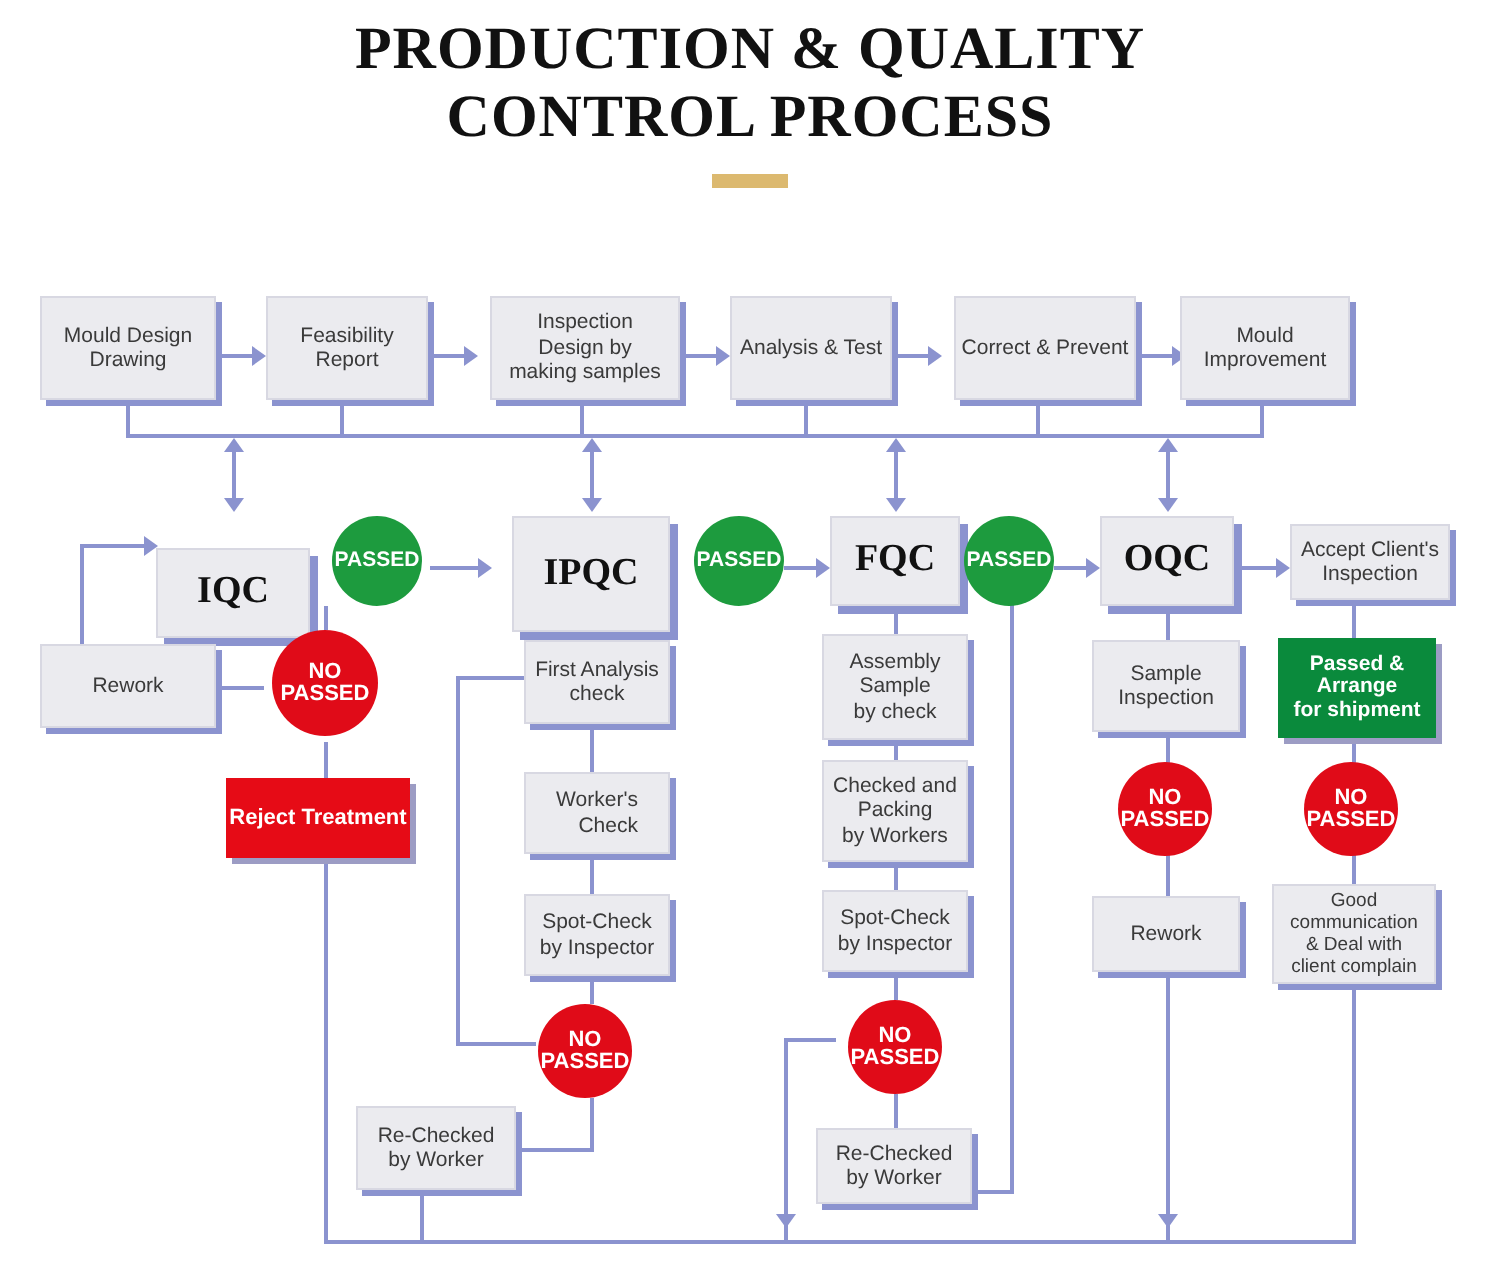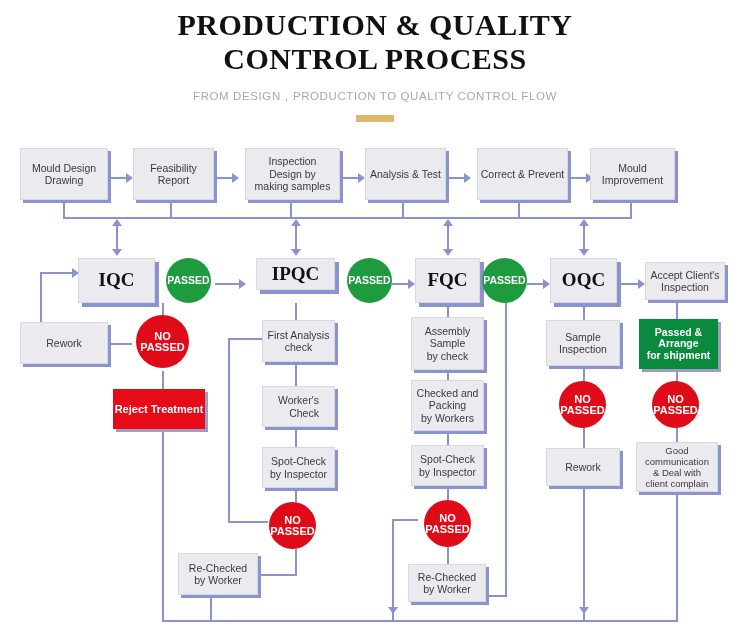--- a/index.html
+++ b/index.html
@@ -42,21 +42,20 @@
   .arw-l{border-top:5px solid transparent;border-bottom:5px solid transparent;border-right:7px solid #8b93cf;}
   .arw-d{border-left:5px solid transparent;border-right:5px solid transparent;border-top:7px solid #8b93cf;}
   .arw-u{border-left:5px solid transparent;border-right:5px solid transparent;border-bottom:7px solid #8b93cf;}
 </style>
 </head>
 <body>
 
 <div id="header">
   <div id="title">PRODUCTION &amp; QUALITY
 CONTROL PROCESS</div>
-  <div id="subtitle">FROM DESIGN，PRODUCTION TO QUALITY CONTROL FLOW</div>
   <div id="rule"></div>
 </div>
 
 <div>
 
   <div class="ln lnh" style="left:108px;top:177px;width:18px;"></div>
   <div class="arw arw-r" style="left:126px;top:173px;"></div>
 
   <div class="ln lnh" style="left:214px;top:177px;width:18px;"></div>
   <div class="arw arw-r" style="left:232px;top:173px;"></div>
@@ -181,28 +180,28 @@
   <span class="lbl">Analysis &amp; Test</span>
   </div>
 <div class="node box" style="left:477px;top:148px;width:91px;height:52px;">
   <span class="lbl">Correct &amp; Prevent</span>
   </div>
 <div class="node box" style="left:590px;top:148px;width:85px;height:52px;">
   <span class="lbl">Mould
 Improvement</span>
   </div>
 
-<div class="node box qc" style="left:78px;top:258px;width:77px;height:45px;">
+<div class="node box qc" style="left:78px;top:274px;width:77px;height:45px;">
   <span class="lbl qclabel">IQC</span>
   </div>
 <div class="node circle c-pass" style="left:166px;top:258px;width:45px;height:45px;display:flex;align-items:center;justify-content:center;">
   <span class="lbl">PASSED</span>
   </div>
 
-<div class="node box qc" style="left:256px;top:258px;width:79px;height:32px;">
+<div class="node box qc" style="left:256px;top:258px;width:79px;height:58px;">
   <span class="lbl qclabel">IPQC</span>
   </div>
 <div class="node circle c-pass" style="left:347px;top:258px;width:45px;height:45px;display:flex;align-items:center;justify-content:center;">
   <span class="lbl">PASSED</span>
   </div>
 
 <div class="node box qc" style="left:415px;top:258px;width:65px;height:45px;">
   <span class="lbl qclabel">FQC</span>
   </div>
 <div class="node circle c-pass" style="left:482px;top:258px;width:45px;height:45px;display:flex;align-items:center;justify-content:center;">

